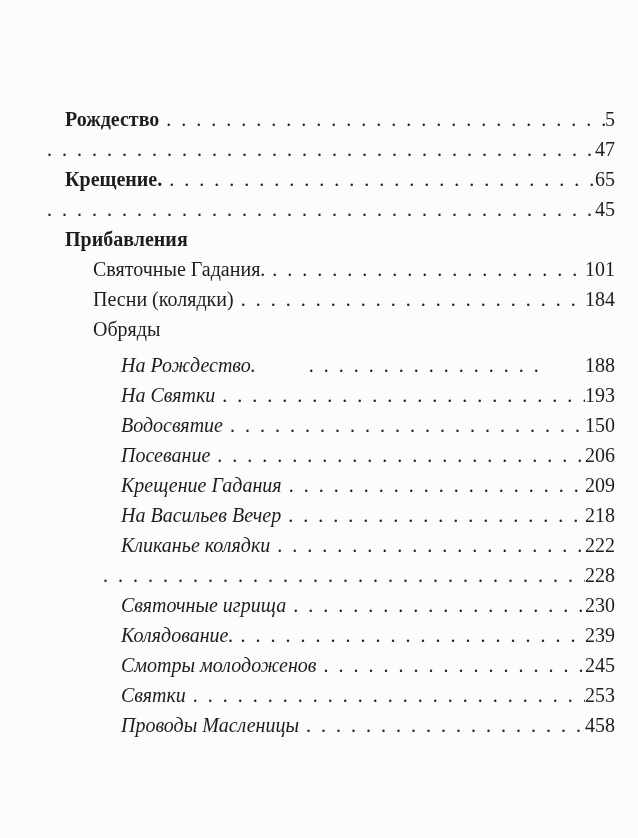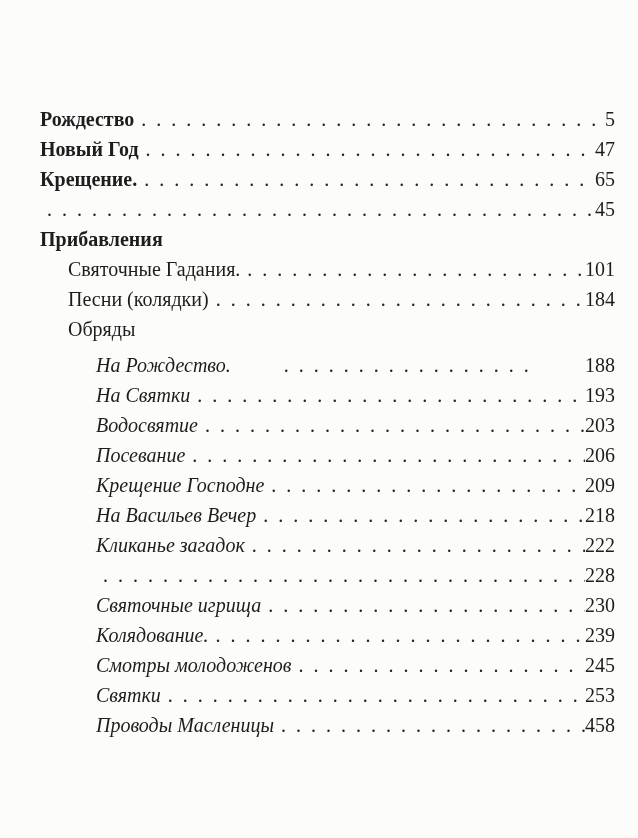--- a/index.html
+++ b/index.html
@@ -34,20 +34,21 @@
     gap: 46px;
   }
   .lvl1 { padding-left: 0; }
   .lvl2 { padding-left: 28px; }
   .lvl3 { padding-left: 56px; }
   .bold .title { font-weight: 700; }
   .italic .title { font-style: italic; }
   .title {
     white-space: nowrap;
     flex: 0 0 auto;
+    margin-left: 25px;
   }
   .leader {
     flex: 1 1 auto;
     overflow: hidden;
     white-space: nowrap;
     text-align: right;
     margin-left: 7px;
     min-width: 0;
   }
   .leader::after {
@@ -69,21 +70,20 @@
 
 <div class="page-wrap">
   <div class="toc" id="toc-list">
   <div class="row lvl1 bold">
     <span class="title">Рождество</span>
     <span class="leader" aria-hidden="true"></span>
     <span class="page-num">5</span>
   </div>
 
   <div class="row lvl1 bold">
-    <span class="title">Новый Год</span>
     <span class="leader" aria-hidden="true"></span>
     <span class="page-num">47</span>
   </div>
 
   <div class="row lvl1 bold">
     <span class="title">Крещение.</span>
     <span class="leader" aria-hidden="true"></span>
     <span class="page-num">65</span>
   </div>
 
@@ -122,43 +122,43 @@
 
   <div class="row lvl3 italic">
     <span class="title">На Святки</span>
     <span class="leader" aria-hidden="true"></span>
     <span class="page-num">193</span>
   </div>
 
   <div class="row lvl3 italic">
     <span class="title">Водосвятие</span>
     <span class="leader" aria-hidden="true"></span>
-    <span class="page-num">203</span>
+    <span class="page-num">150</span>
   </div>
 
   <div class="row lvl3 italic">
     <span class="title">Посевание</span>
     <span class="leader" aria-hidden="true"></span>
     <span class="page-num">206</span>
   </div>
 
   <div class="row lvl3 italic">
-    <span class="title">Крещение Господне</span>
+    <span class="title">Крещение Гадания</span>
     <span class="leader" aria-hidden="true"></span>
     <span class="page-num">209</span>
   </div>
 
   <div class="row lvl3 italic">
     <span class="title">На Васильев Вечер</span>
     <span class="leader" aria-hidden="true"></span>
     <span class="page-num">218</span>
   </div>
 
   <div class="row lvl3 italic">
-    <span class="title">Кликанье загадок</span>
+    <span class="title">Кликанье колядки</span>
     <span class="leader" aria-hidden="true"></span>
     <span class="page-num">222</span>
   </div>
 
   <div class="row lvl3 italic">
     <span class="leader" aria-hidden="true"></span>
     <span class="page-num">228</span>
   </div>
 
   <div class="row lvl3 italic">

